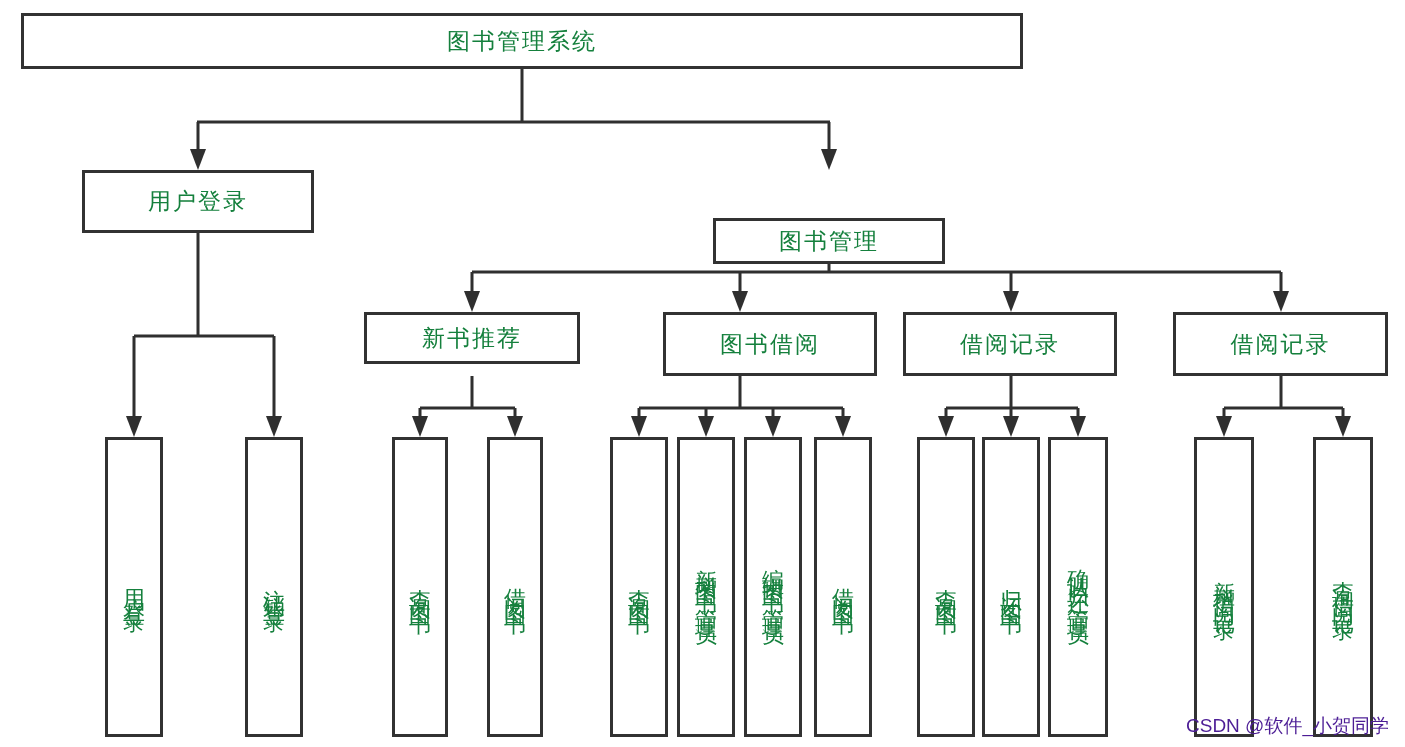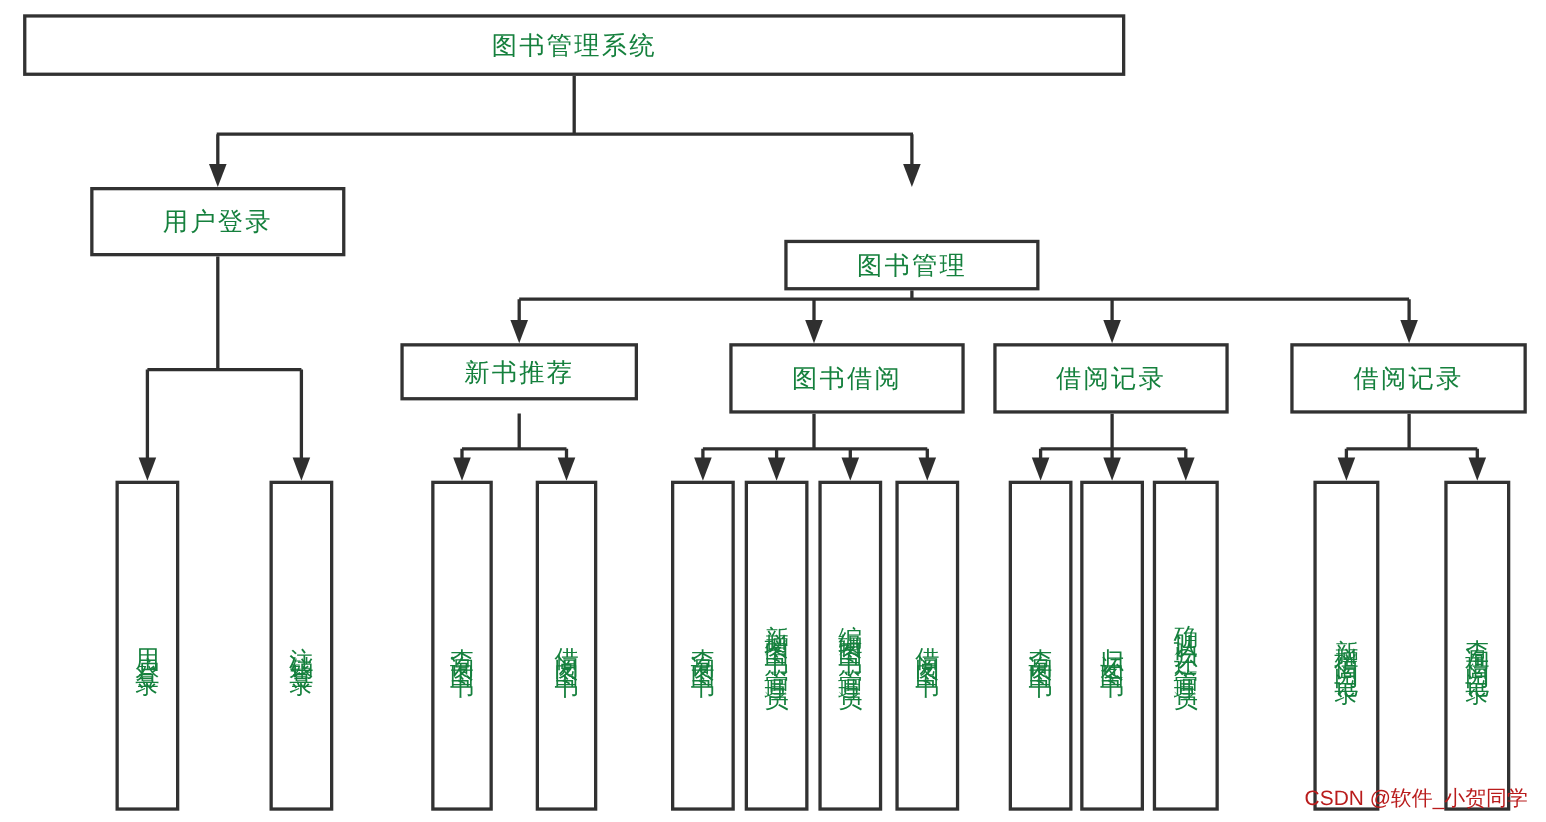--- a/index.html
+++ b/index.html
@@ -44,21 +44,21 @@
     letter-spacing: 8px;
     line-height: 1;
     white-space: nowrap;
   }
   .watermark {
     position: absolute;
     left: 1186px;
     top: 713px;
     width: 210px;
     font-size: 19px;
-    color: #b91c1c;
+    color: #4c1d95;
     white-space: nowrap;
     z-index: 3;
   }
 </style>
 </head>
 <body>
 
 <div class="canvas">
 
   <svg class="connectors" width="1405" height="747" viewBox="0 0 1405 747">

